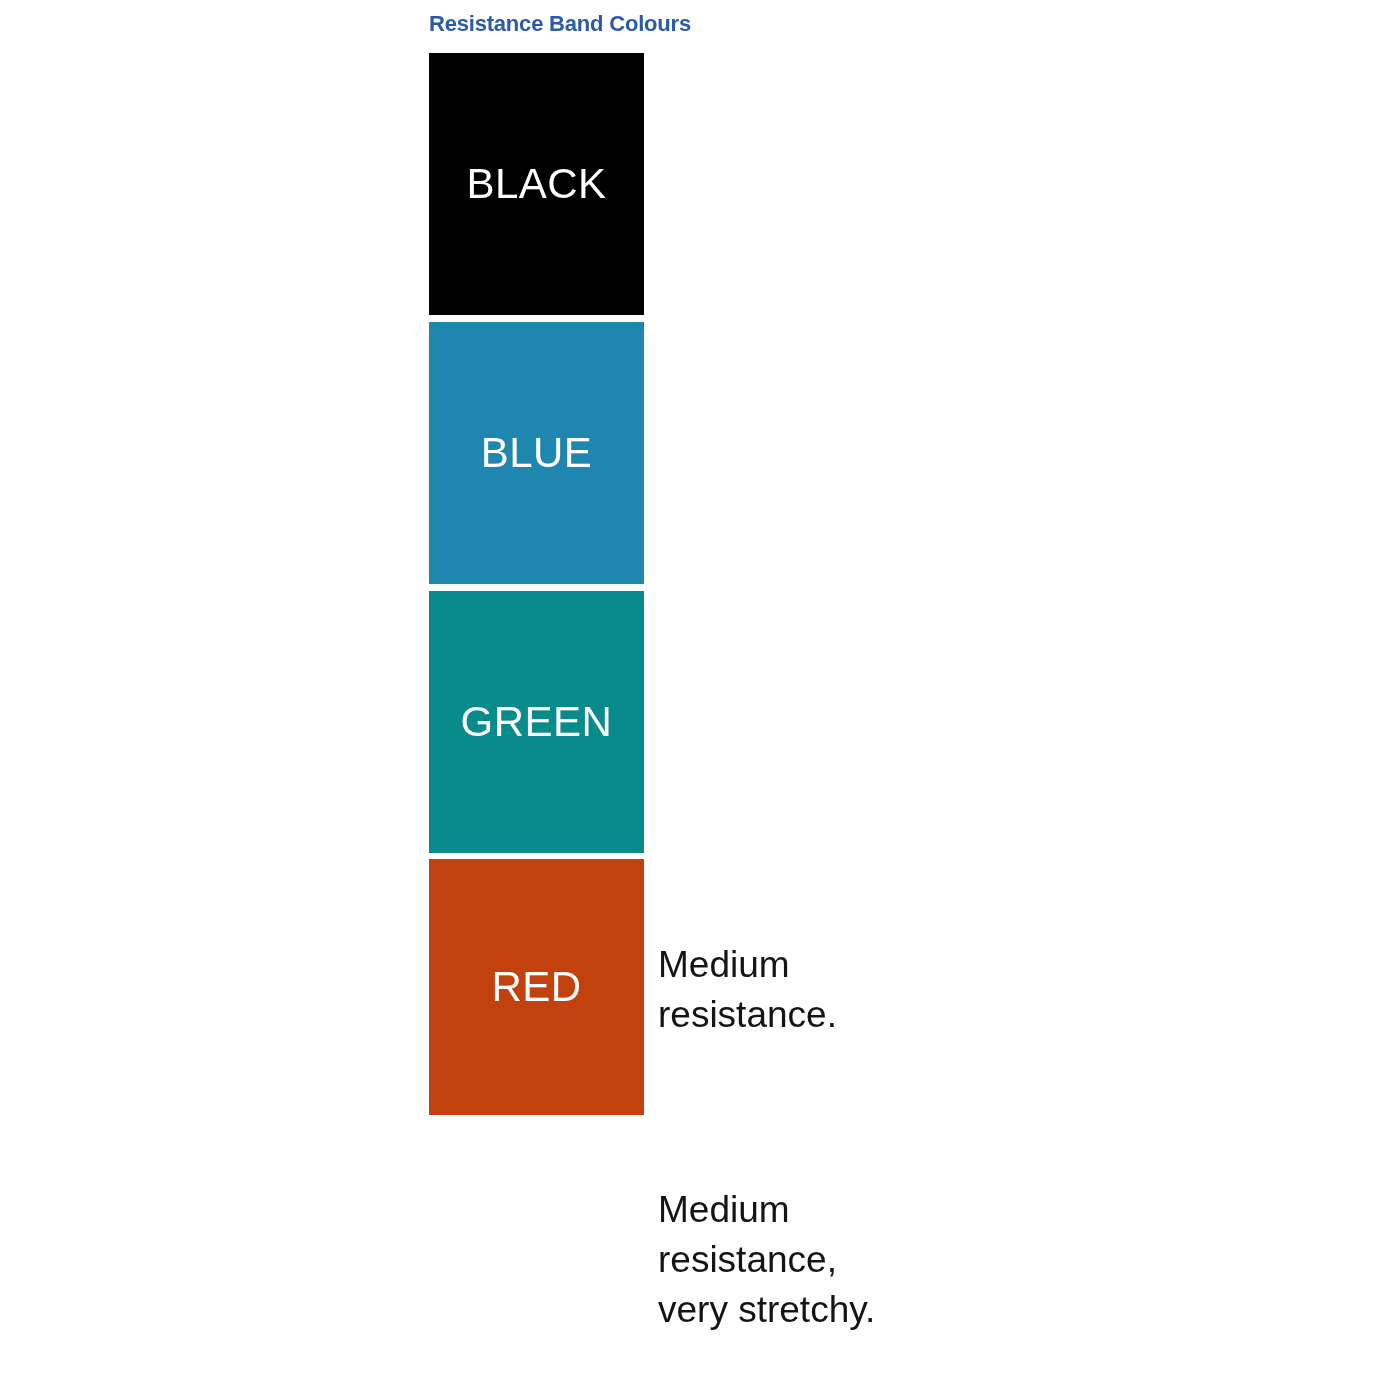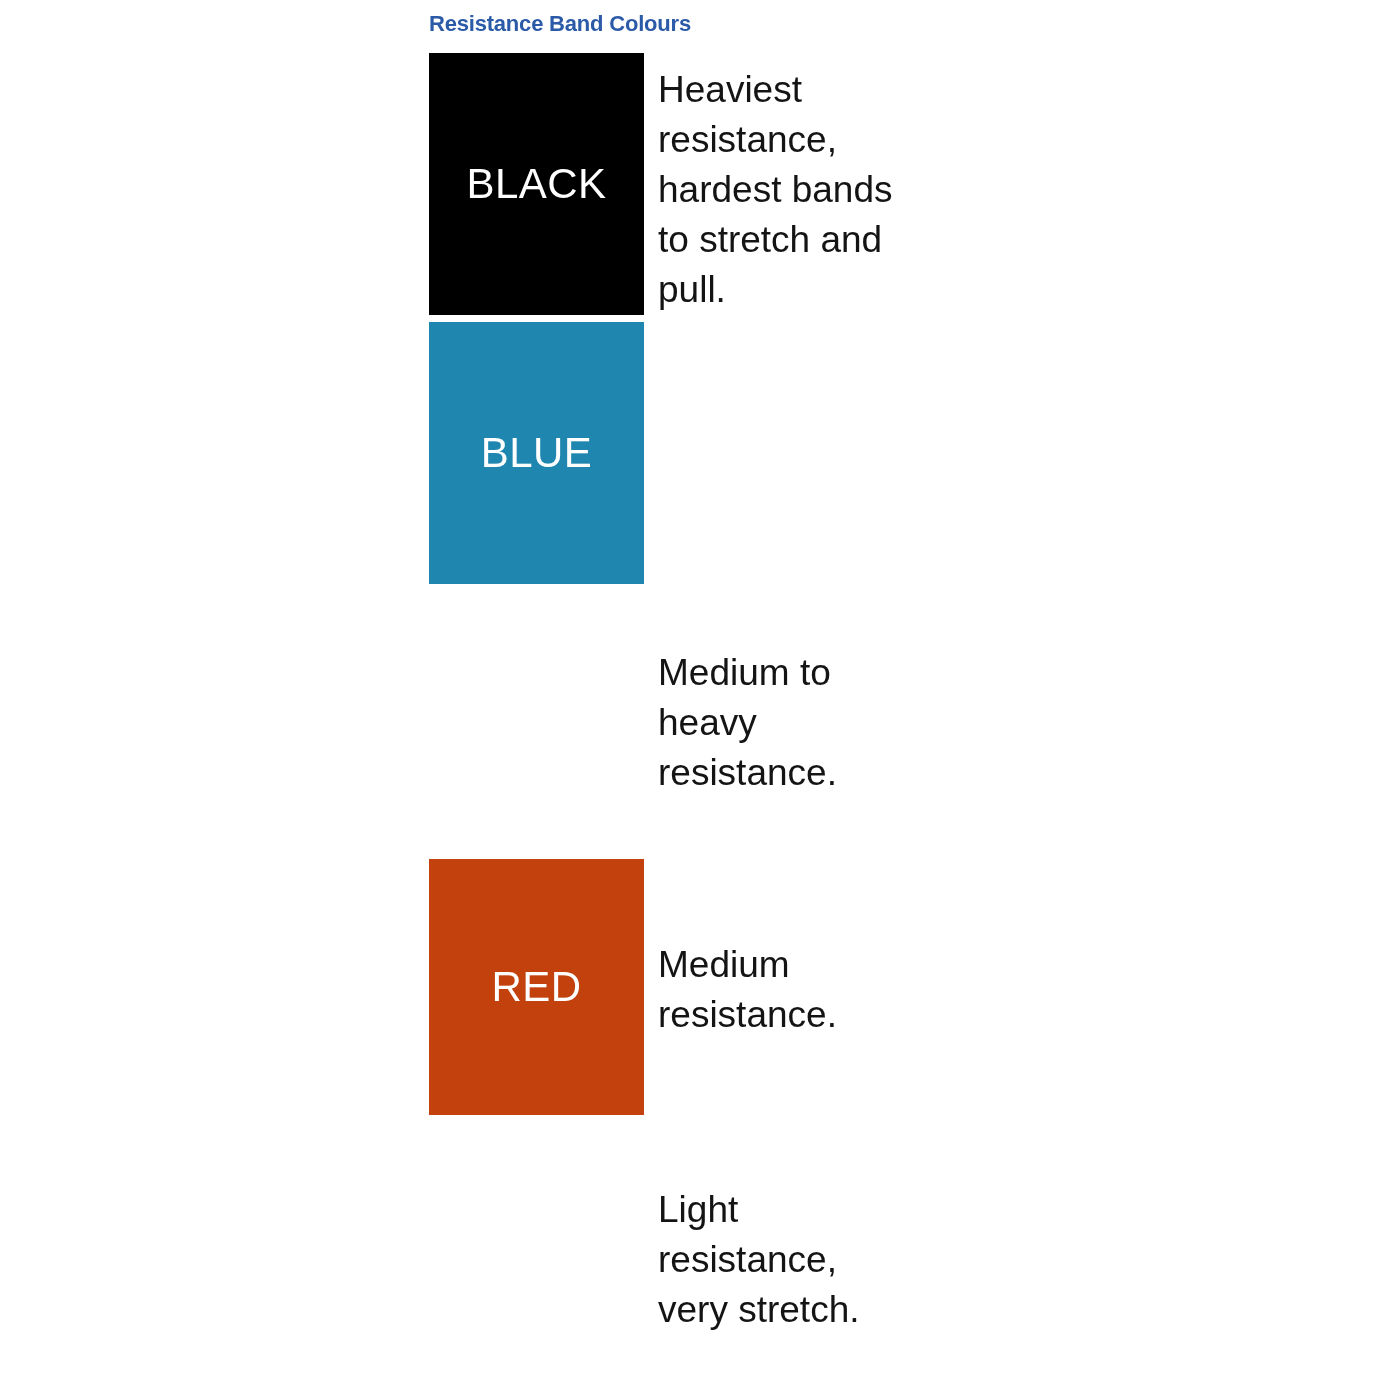--- a/index.html
+++ b/index.html
@@ -87,42 +87,43 @@
 <body>
 
 <div id="infographic">
 
   <div id="chart-title" style="color: rgb(43, 90, 168);">Resistance Band Colours</div>
 
   <div class="band-row" style="top:53px; height:262px;">
     <div class="swatch" style="height: 262px; background: rgb(0, 0, 0);">
       <span class="swatch-label" style="color: rgb(255, 255, 255);">BLACK</span>
     </div>
-    <div class="band-desc" style="top:12px;">Heaviest resistance, hardest bands to stretch and pull.</div>
   </div>
 
   <div class="band-row" style="top:322px; height:262px;">
     <div class="swatch" style="height: 262px; background: rgb(30, 134, 175); align-items: center;">
       <span class="swatch-label" style="color: rgb(255, 255, 255);">BLUE</span>
     </div>
   </div>
 
   <div class="band-row" style="top:591px; height:262px;">
-    <div class="band-desc" style="top:57px;">Medium to heavy resistance.</div>
+    <div class="swatch" style="height: 262px; background: rgb(10, 139, 139);">
+      <span class="swatch-label" style="color: rgb(255, 255, 255);">GREEN</span>
+    </div>
   </div>
 
   <div class="band-row" style="top:859px; height:256px;">
     <div class="swatch" style="height: 256px; background: #c2410c;">
       <span class="swatch-label" style="color: rgb(255, 255, 255);">RED</span>
     </div>
     <div class="band-desc" style="top:81px;">Medium resistance.</div>
   </div>
 
   <div class="band-row" style="top:1122px; height:263px;">
-    <div class="band-desc" style="top:63px;">Light resistance, very stretch.</div>
+    <div class="band-desc" style="top:63px;">Medium resistance, very stretchy.</div>
   </div>
 
   <div id="scale-column">
     
     
     
     
   </div>
 
 </div>

